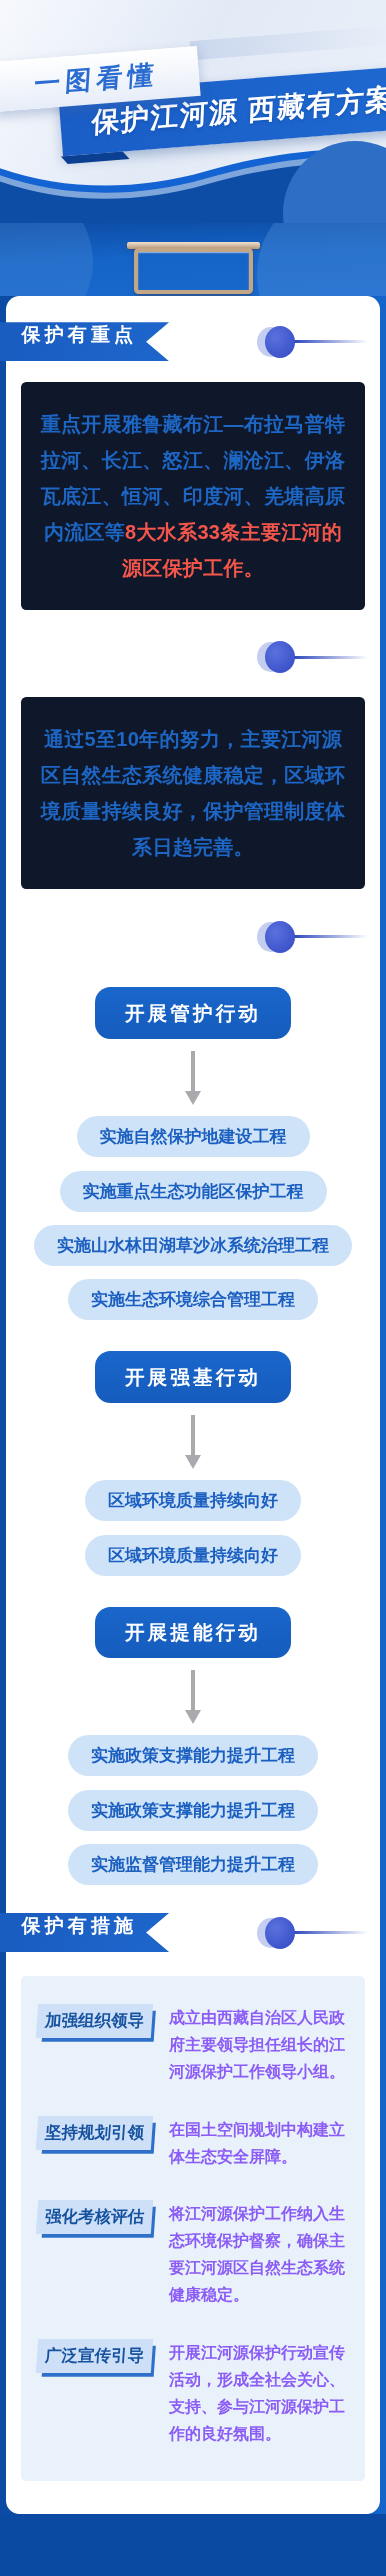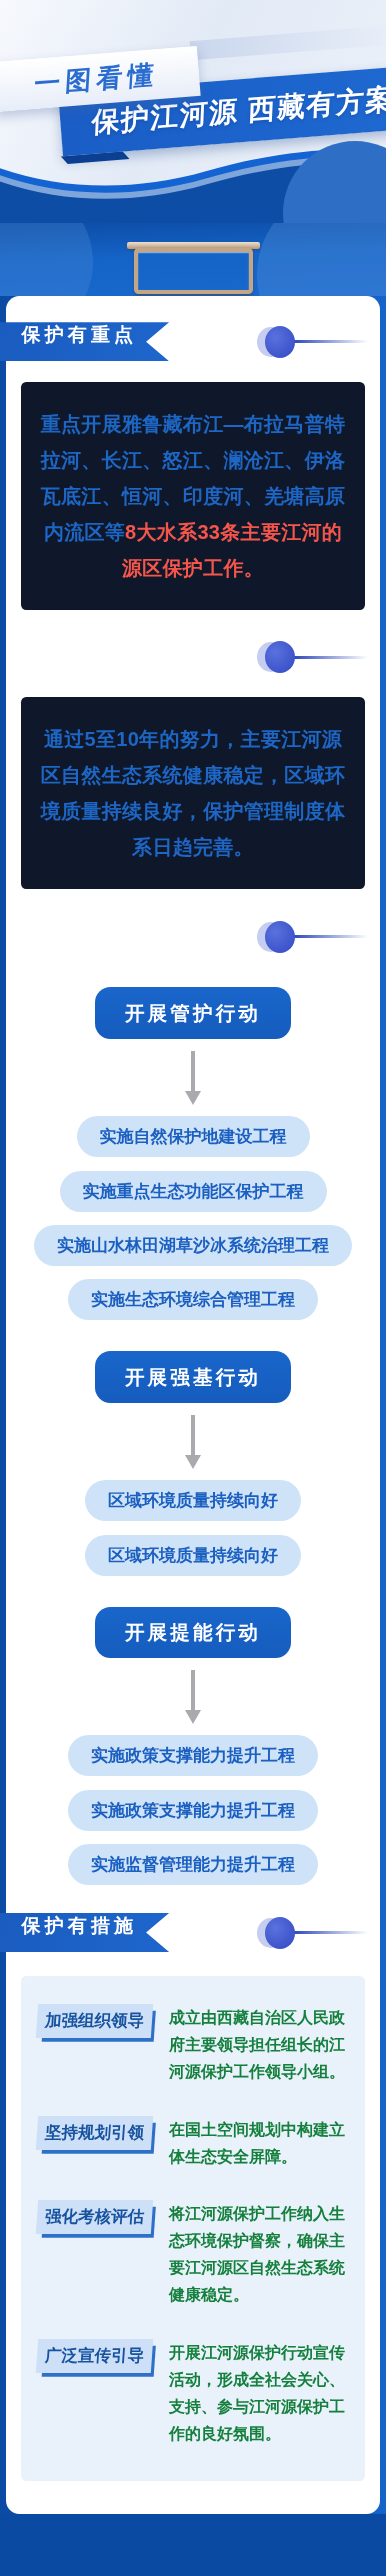--- a/index.html
+++ b/index.html
@@ -128,21 +128,21 @@
   }
 
   
   .measures-card{margin:24px 14.4px 0;background:#e9f1fb;border-radius:5.2px;padding:28px 16.5px 3.1px;}
   .measure-row{display:flex;gap:16.5px;margin-bottom:30px;align-items:flex-start;}
   .measure-label{
     flex:0 0 auto;background:#cde0f7;color:#17529f;font-size:16.5px;font-weight:800;
     padding:6.2px 8.2px;transform:skewX(-4deg);white-space:nowrap;
     box-shadow:4.6px 5.2px 0 -1.5px #2e6fc9;
   }
-  .measure-text{flex:1;color:#15803d;font-size:16px;font-weight:700;line-height:1.68;margin-top:1px;}
+  .measure-text{flex:1;color:#8b5cf6;font-size:16px;font-weight:700;line-height:1.68;margin-top:1px;}
 </style>
 </head>
 <body>
 
 <div class="page">
 
   <div class="hero">
     <div class="hero-streak"></div>
     <div class="title-ribbon">
       <div class="title-text">保护江河源 西藏有方案</div>

